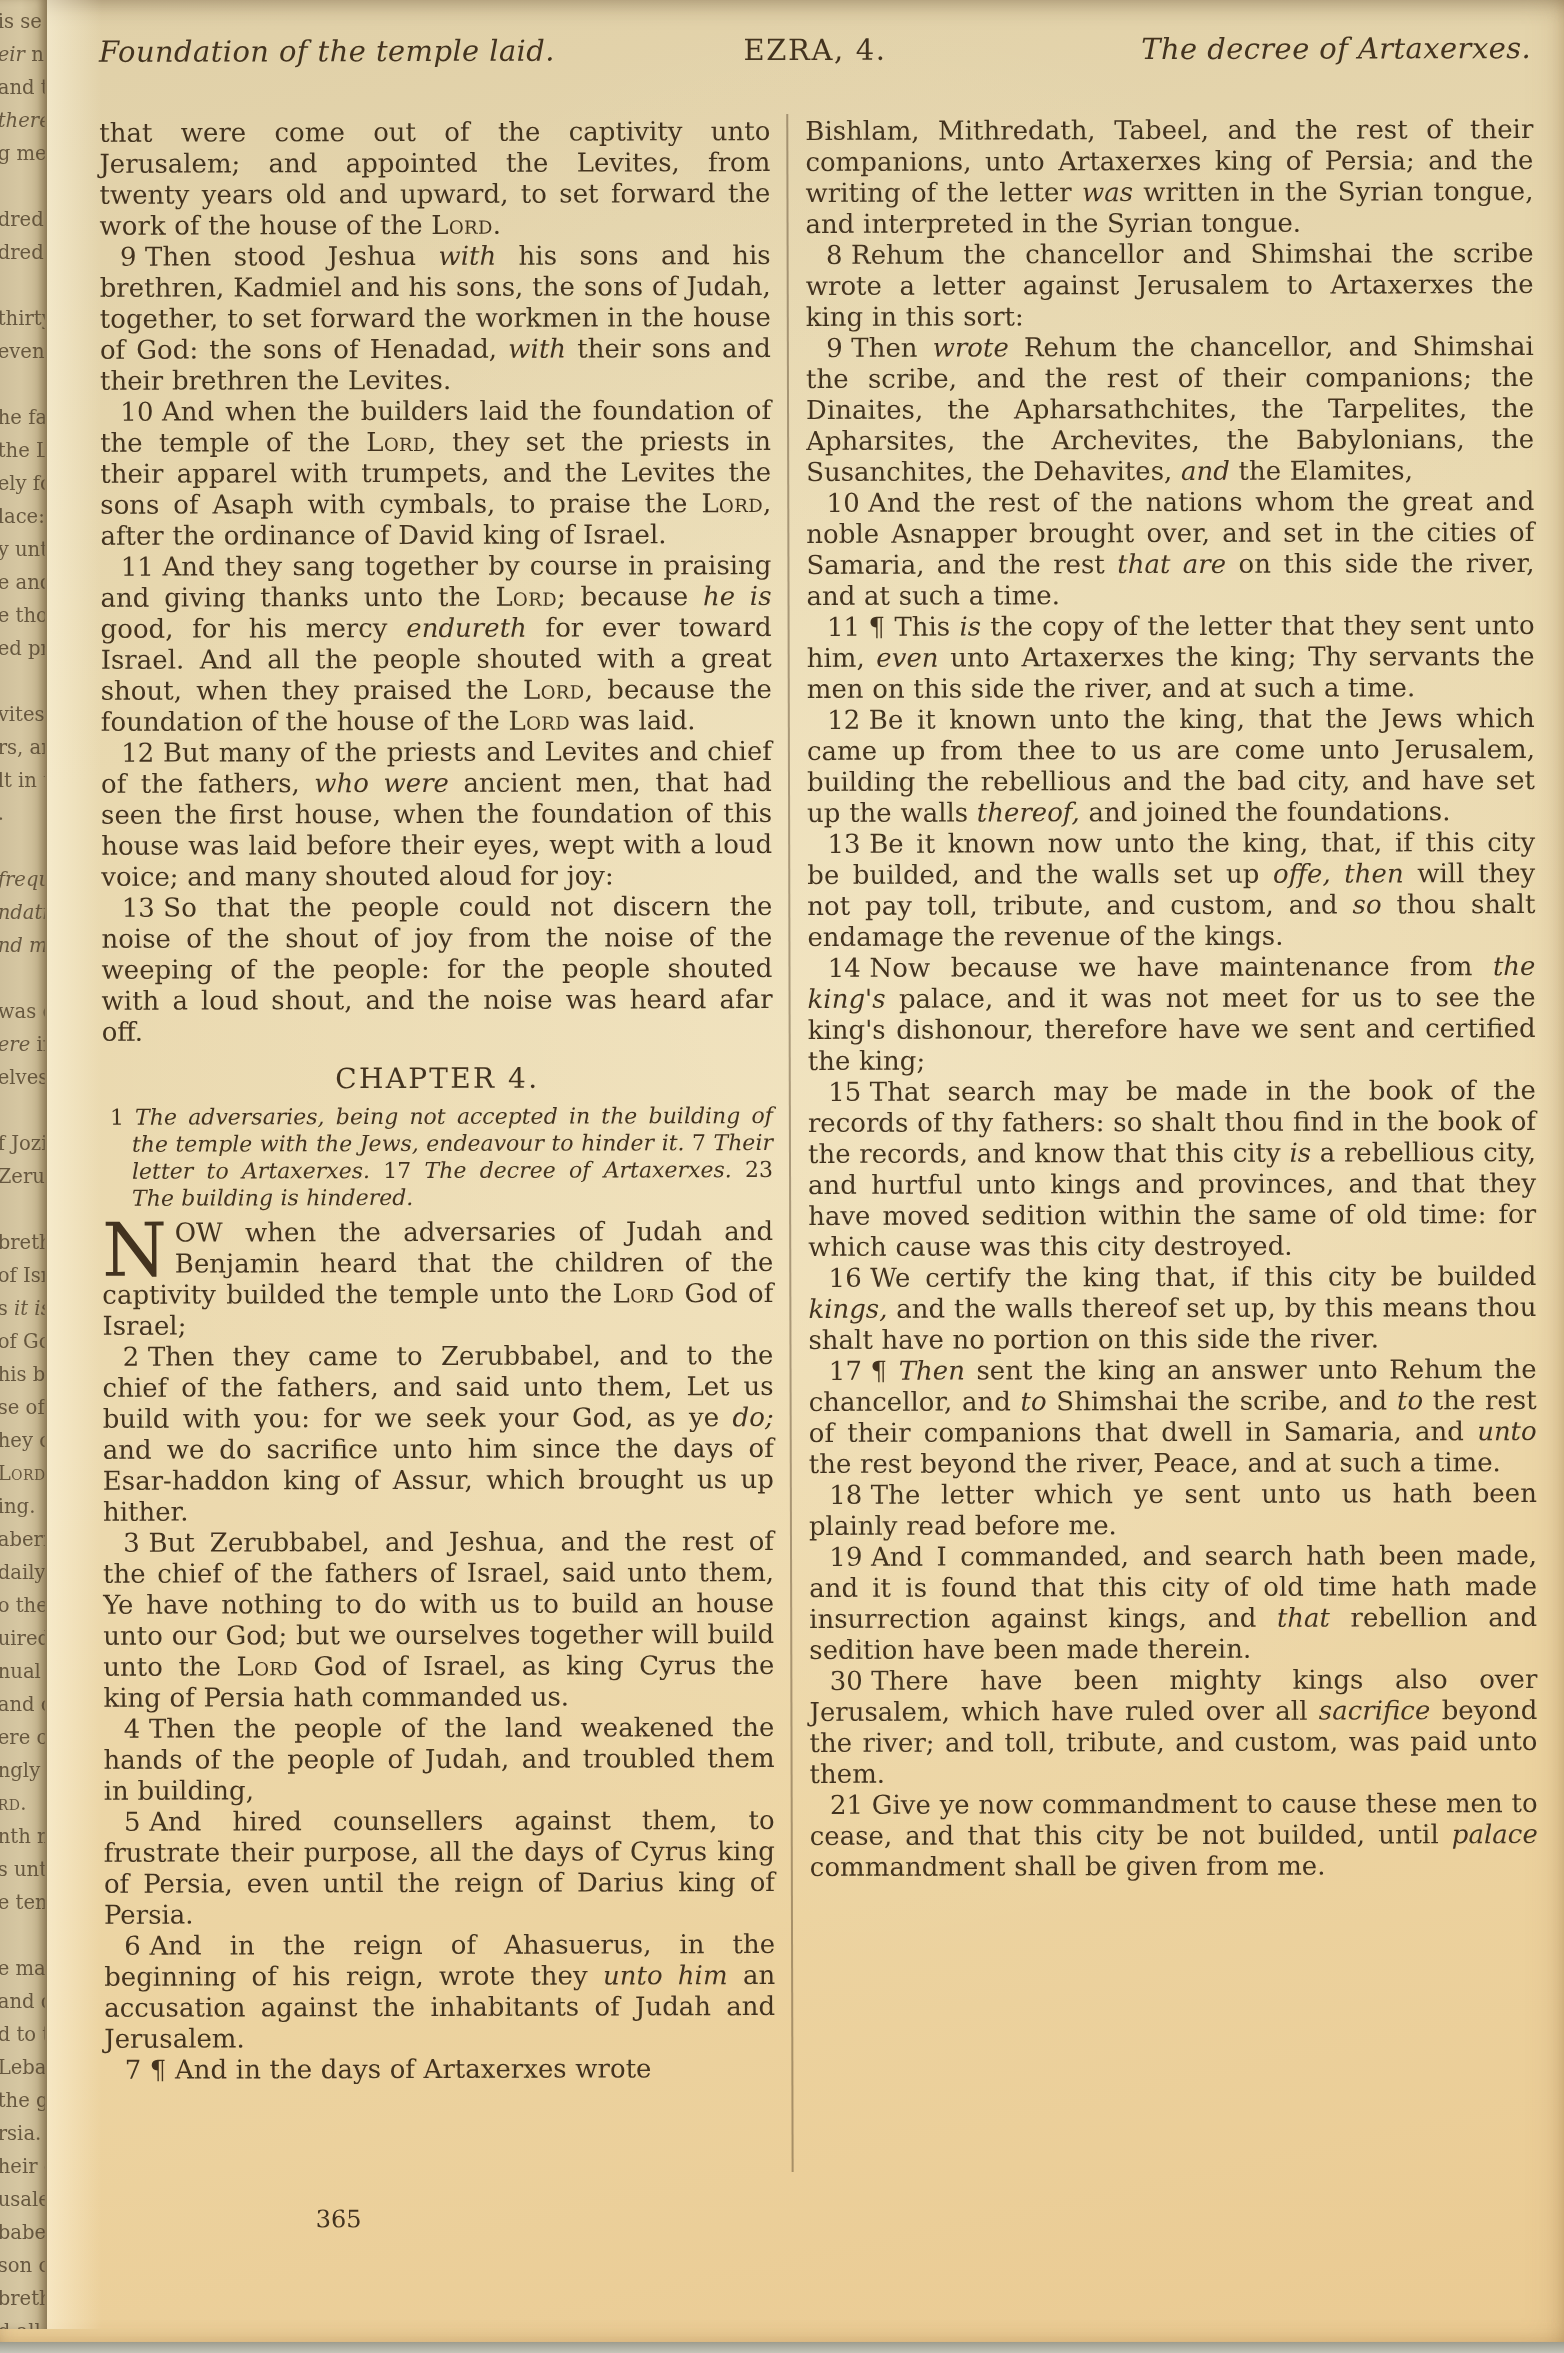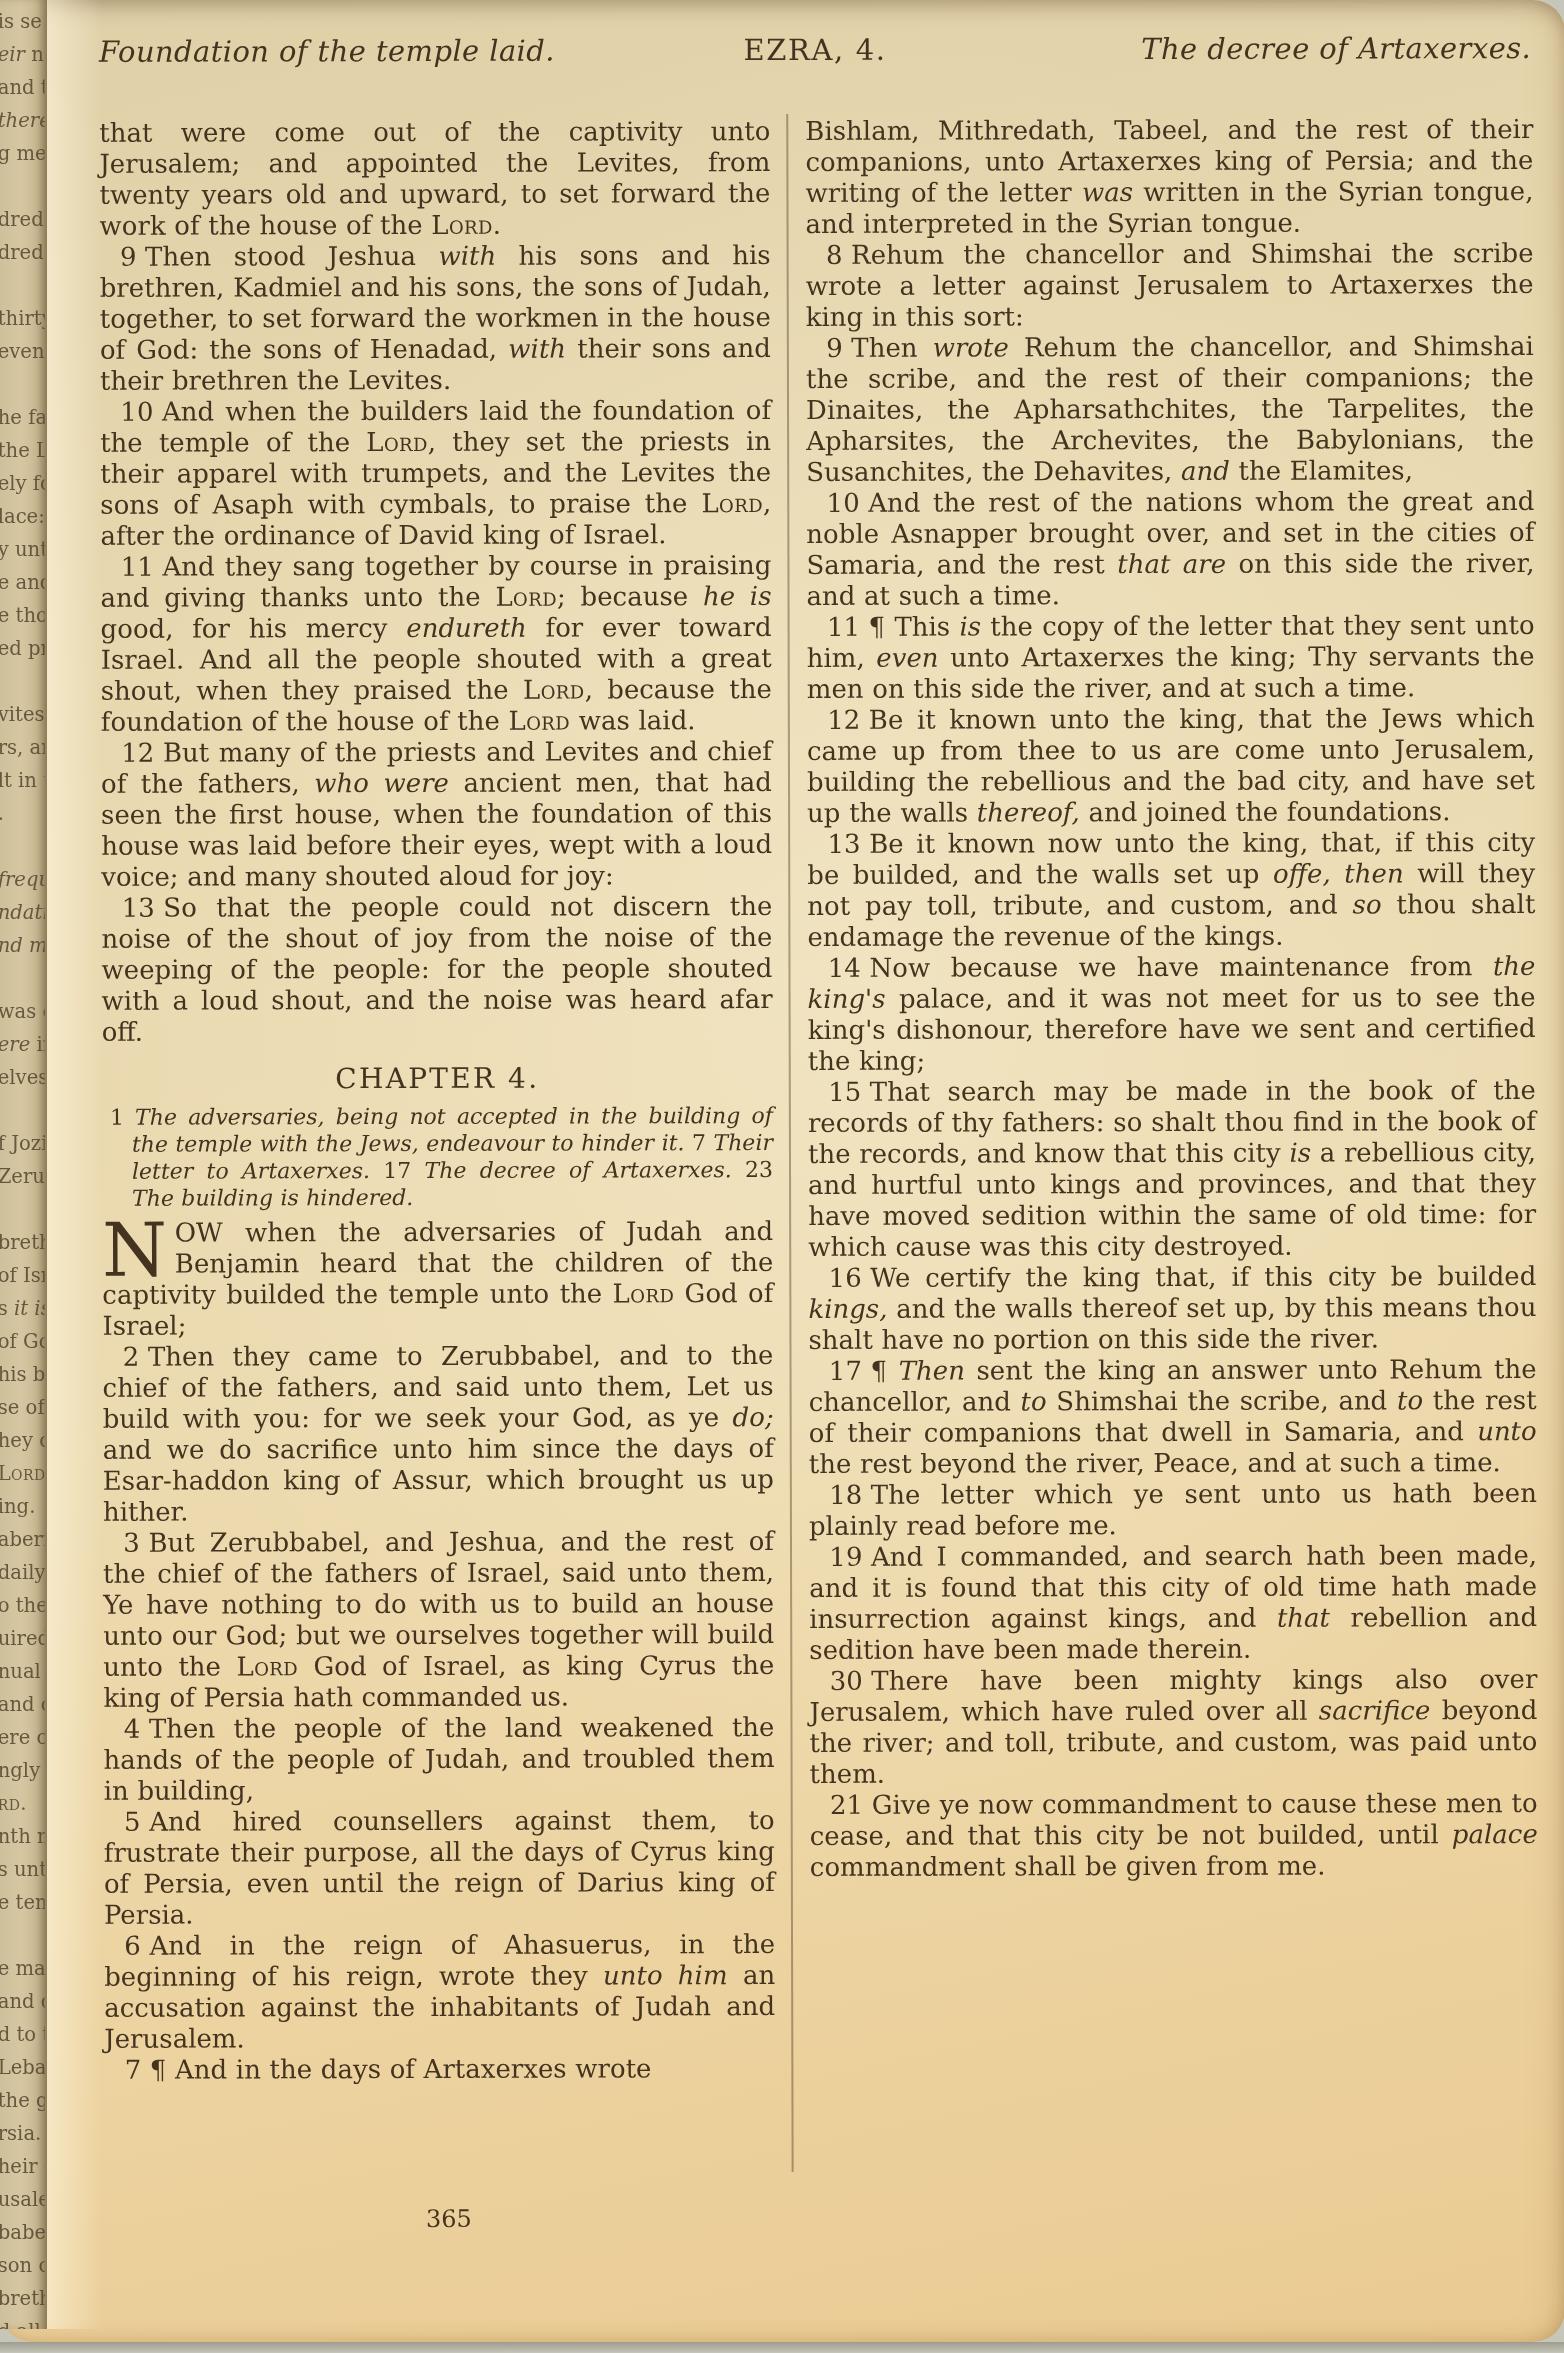--- a/index.html
+++ b/index.html
@@ -14,21 +14,20 @@
   
   .page{
     position:absolute;left:0;top:0;right:0;bottom:12.5px;
     background:
       radial-gradient(ellipse 1095px 1408px at 55% 42%, rgba(255,250,230,0.30), rgba(255,250,230,0) 70%),
       linear-gradient(168deg,#e0d0a8 0%,#e9d9b0 30%,#ecdab0 55%,#ecd3a0 78%,#eaca92 100%);
     box-shadow:
       inset 0 12.5px 27px -14px rgba(70,50,25,.55),
       inset -20.3px 0 39px -23.5px rgba(150,110,60,.40),
       inset 0 -11px 20.3px -11px rgba(170,120,60,.35);
-    border-radius: 32px;
   }
   
   .edge{
     position:absolute;left:0;top:0;bottom:12.5px;width:47px;
     background:linear-gradient(90deg,#cfc09c 0%,#d6c7a2 45%,#c9b993 78%,#b7a67f 100%);
     box-shadow:inset -7.8px 0 9.4px -3.9px rgba(90,70,40,.55);
     overflow:hidden;
   }
   .edge-frags{padding-top:4.7px;}
   .frag{
@@ -90,21 +89,21 @@
     padding-left:30px;text-indent:-22px;
     text-align:justify;
   }
   .dropcap{
     float:left;
     font-size:74px;line-height:58px;
     padding:3.1px 7.8px 0 0;
   }
   .page-number{
     position:absolute;left:313px;top:2204px;width:156px;
-    text-align:right;font-size:24px;
+    text-align:left;font-size:24px;
   }
   i{font-style:italic;}
 </style>
 </head>
 <body>
 
 <div class="photo">
   <div class="page">
 
     <div class="edge">

